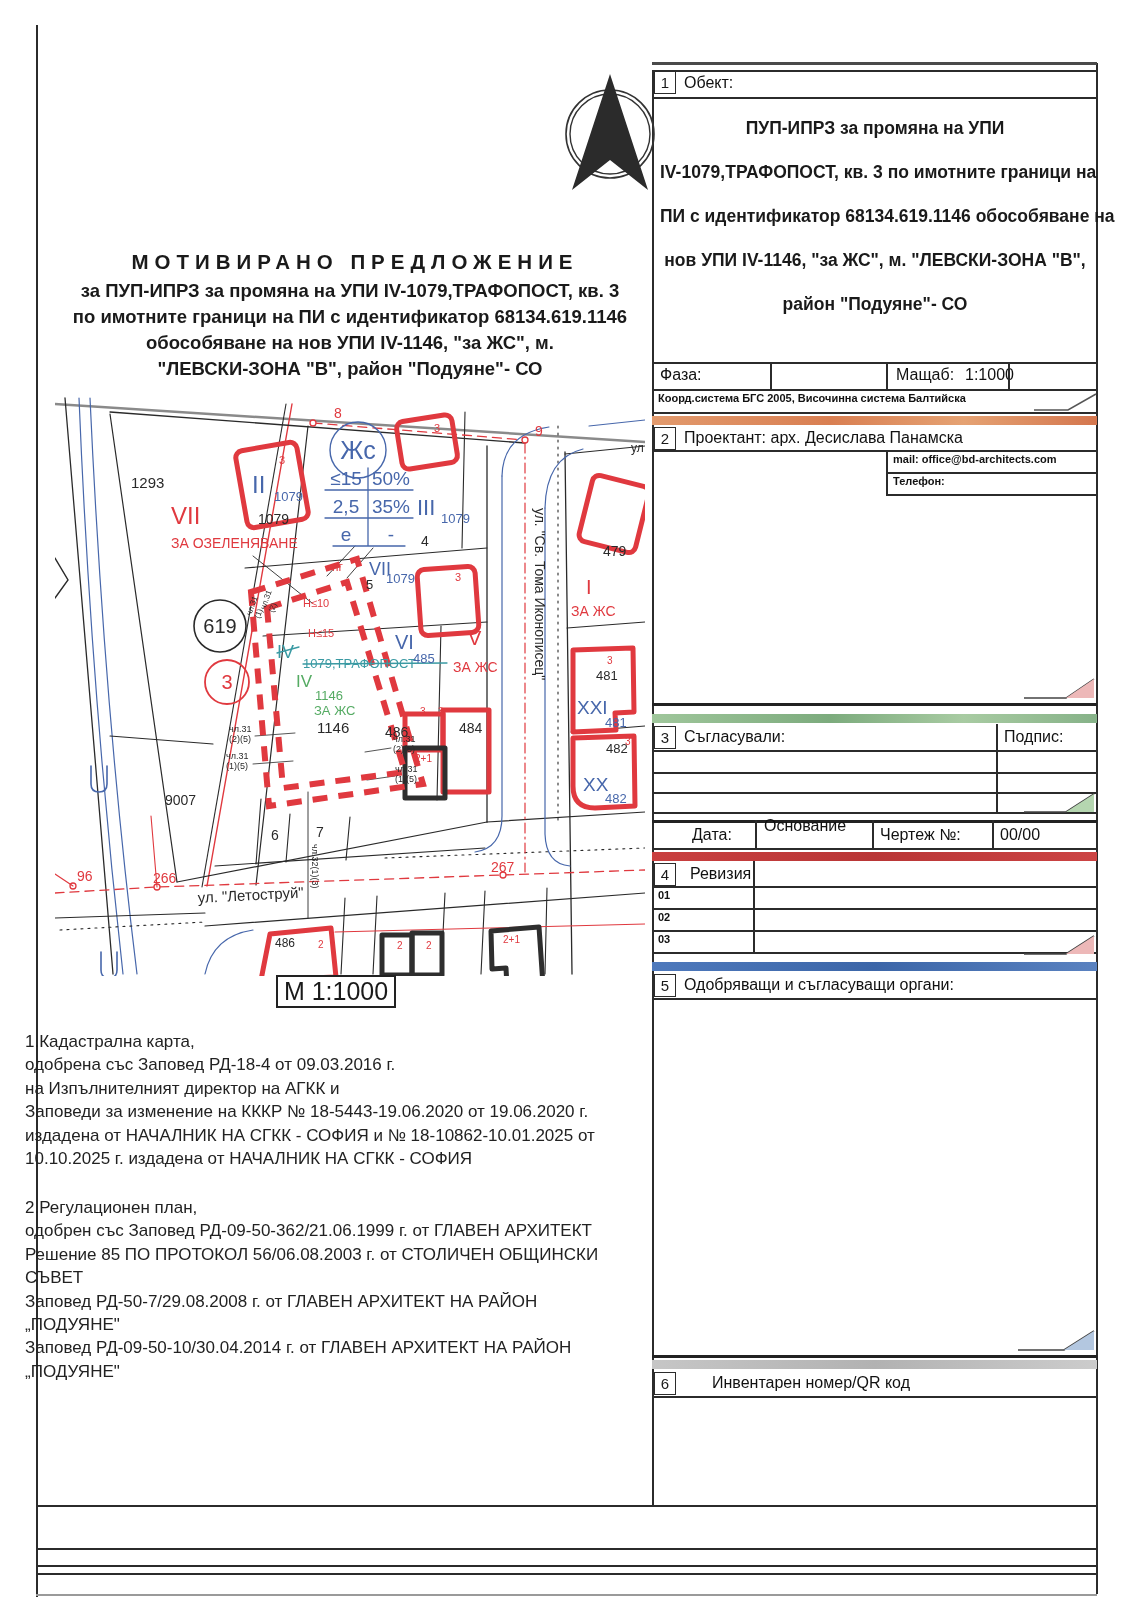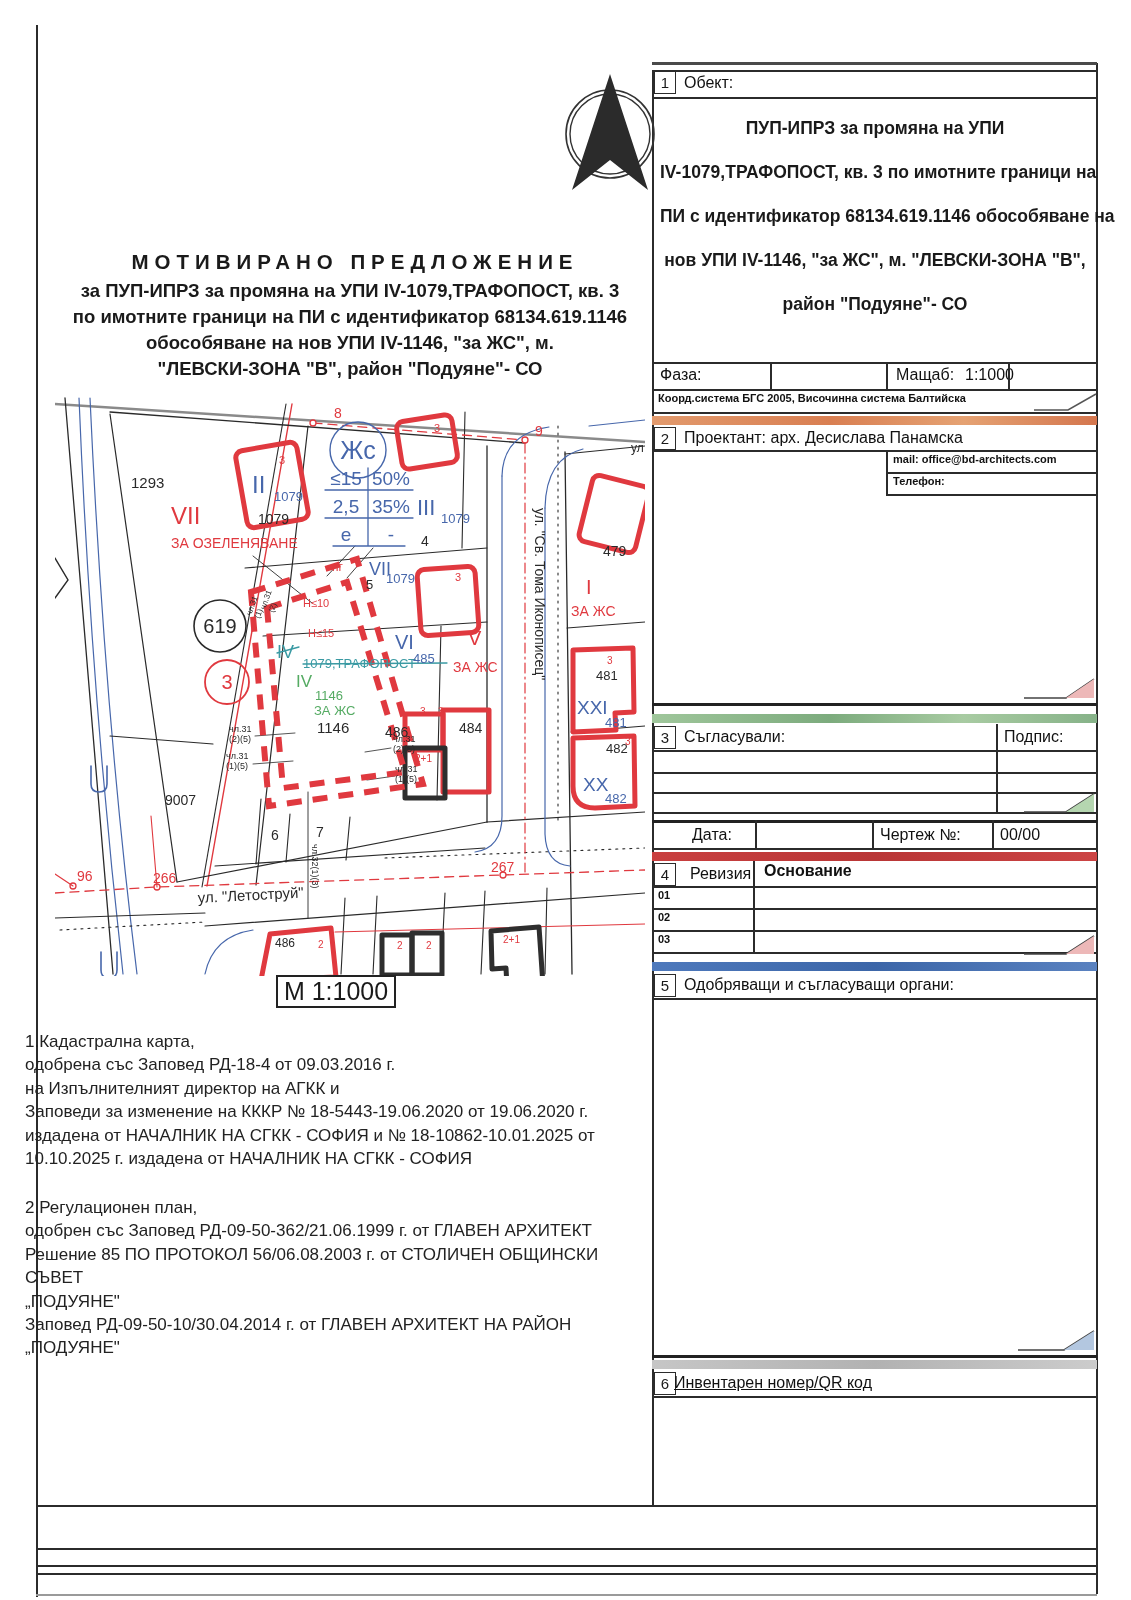--- a/index.html
+++ b/index.html
@@ -248,20 +248,21 @@
     <div>на Изпълнителният директор на АГКК и</div>
     <div>Заповеди за изменение на КККР № 18-5443-19.06.2020 от 19.06.2020 г.</div>
     <div>издадена от НАЧАЛНИК НА СГКК - СОФИЯ и № 18-10862-10.01.2025 от</div>
     <div>10.10.2025 г. издадена от НАЧАЛНИК НА СГКК - СОФИЯ</div>
   </div>
   <div class="notes" style="top:1196px;">
     <div>2.Регулационен план,</div>
     <div>одобрен със Заповед РД-09-50-362/21.06.1999 г. от ГЛАВЕН АРХИТЕКТ</div>
     <div>Решение 85 ПО ПРОТОКОЛ 56/06.08.2003 г. от СТОЛИЧЕН ОБЩИНСКИ</div>
     <div>СЪВЕТ</div>
+    <div>Заповед РД-50-7/29.08.2008 г. от ГЛАВЕН АРХИТЕКТ НА РАЙОН</div>
     <div>„ПОДУЯНЕ"</div>
     <div>Заповед РД-09-50-10/30.04.2014 г. от ГЛАВЕН АРХИТЕКТ НА РАЙОН</div>
     <div>„ПОДУЯНЕ"</div>
   </div>
 
   <div class="hl" style="left:652px;top:70px;width:445px;"></div>
   <div class="numbox" style="left:654px;top:71px;">1</div>
   <div class="lbl" style="left:684px;top:74px;">Обект:</div>
   <div class="hl" style="left:652px;top:97px;width:445px;"></div>
   <div class="objtext">
@@ -321,21 +322,21 @@
   <div class="lbl" style="left:880px;top:826px;">Чертеж №:</div>
   <div class="lbl" style="left:1000px;top:826px;">00/00</div>
   <div class="vl" style="left:755px;top:820px;height:28px;"></div>
   <div class="vl" style="left:872px;top:820px;height:28px;"></div>
   <div class="vl" style="left:992px;top:820px;height:28px;"></div>
   <div class="hl" style="left:652px;top:848px;width:445px;"></div>
 
   <div class="band band-red" style="top:852px;"></div>
   <div class="numbox" style="left:654px;top:863px;">4</div>
   <div class="lbl" style="left:690px;top:865px;">Ревизия</div>
-  <div class="lbl" style="left:764px;top:862px;font-weight:bold;">Основание</div>
+  <div class="lbl" style="left:764px;top:817px;">Основание</div>
   <div class="vl" style="left:753px;top:861px;height:91px;"></div>
   <div class="hl" style="left:652px;top:886px;width:445px;"></div>
   <div class="lbl small" style="left:658px;top:889px;">01</div>
   <div class="hl" style="left:652px;top:908px;width:445px;"></div>
   <div class="lbl small" style="left:658px;top:911px;">02</div>
   <div class="hl" style="left:652px;top:930px;width:445px;"></div>
   <div class="lbl small" style="left:658px;top:933px;">03</div>
   <div class="hl" style="left:652px;top:952px;width:445px;"></div>
   <svg class="abs" style="left:1024px;top:934px;" width="72" height="22">
     <path d="M0,20 L42,20 L70,2" stroke="#444" stroke-width="1.5" fill="none"></path>
@@ -347,21 +348,21 @@
   <div class="lbl" style="left:684px;top:976px;">Одобряващи и съгласуващи органи:</div>
   <div class="hl" style="left:652px;top:998px;width:445px;"></div>
   <svg class="abs" style="left:1018px;top:1328px;" width="78" height="24">
     <path d="M0,22 L46,22 L76,3" stroke="#444" stroke-width="1.5" fill="none"></path>
     <polygon points="46,22 76,3 76,22" fill="#b3c7e0"></polygon>
   </svg>
   <div class="hl thick" style="left:652px;top:1355px;width:445px;background:#222;"></div>
 
   <div class="band band-gray" style="top:1360px;"></div>
   <div class="numbox" style="left:654px;top:1372px;">6</div>
-  <div class="lbl" style="left:674px;top:1374px;text-decoration:underline;">Инвентарен номер/QR код</div>
+  <div class="lbl" style="left:712px;top:1374px;">Инвентарен номер/QR код</div>
   <div class="hl" style="left:652px;top:1396px;width:445px;"></div>
 
   <div class="hl" style="left:36px;top:1505px;width:1061px;"></div>
   <div class="drawlabel">Чертеж: ПУП-ИПЗ</div>
   <div class="hl" style="left:36px;top:1548px;width:1061px;"></div>
   <div class="hl" style="left:36px;top:1565px;width:1061px;"></div>
   <div class="hl" style="left:36px;top:1573px;width:1061px;"></div>
   <div class="abs" style="left:36px;top:1594px;width:1061px;height:2px;background:#9a9a9a;"></div>
 
 </div>

